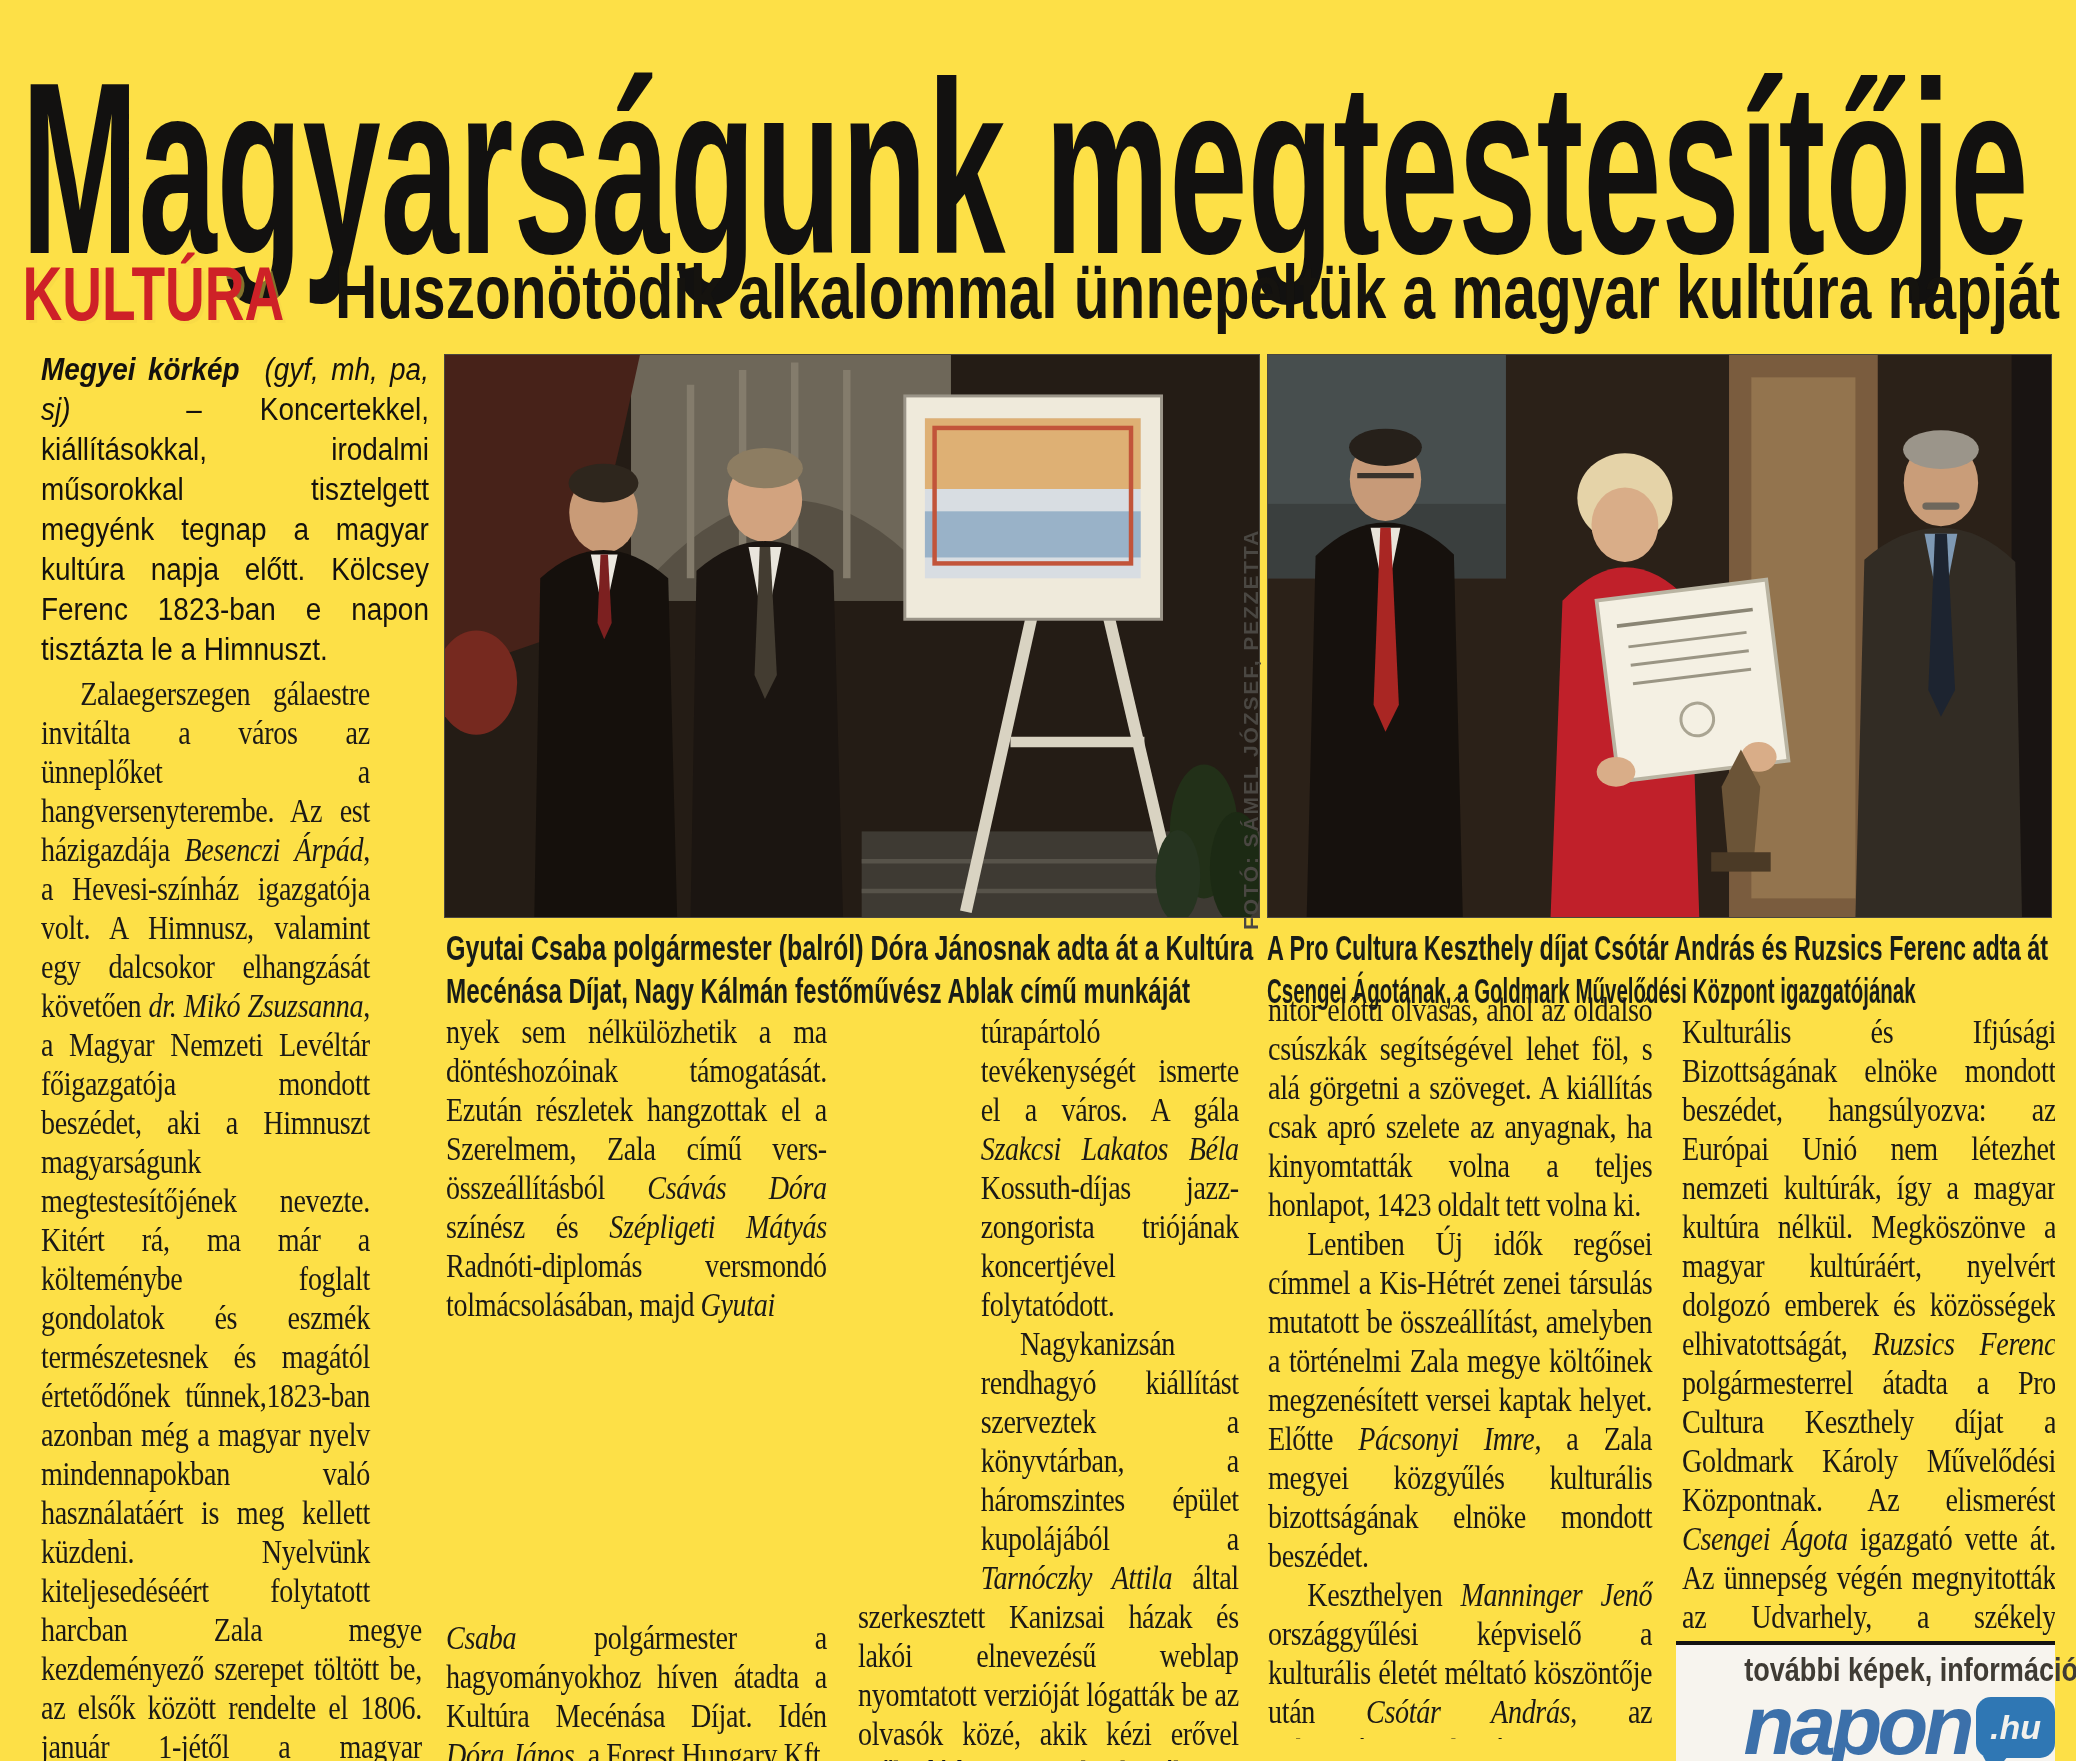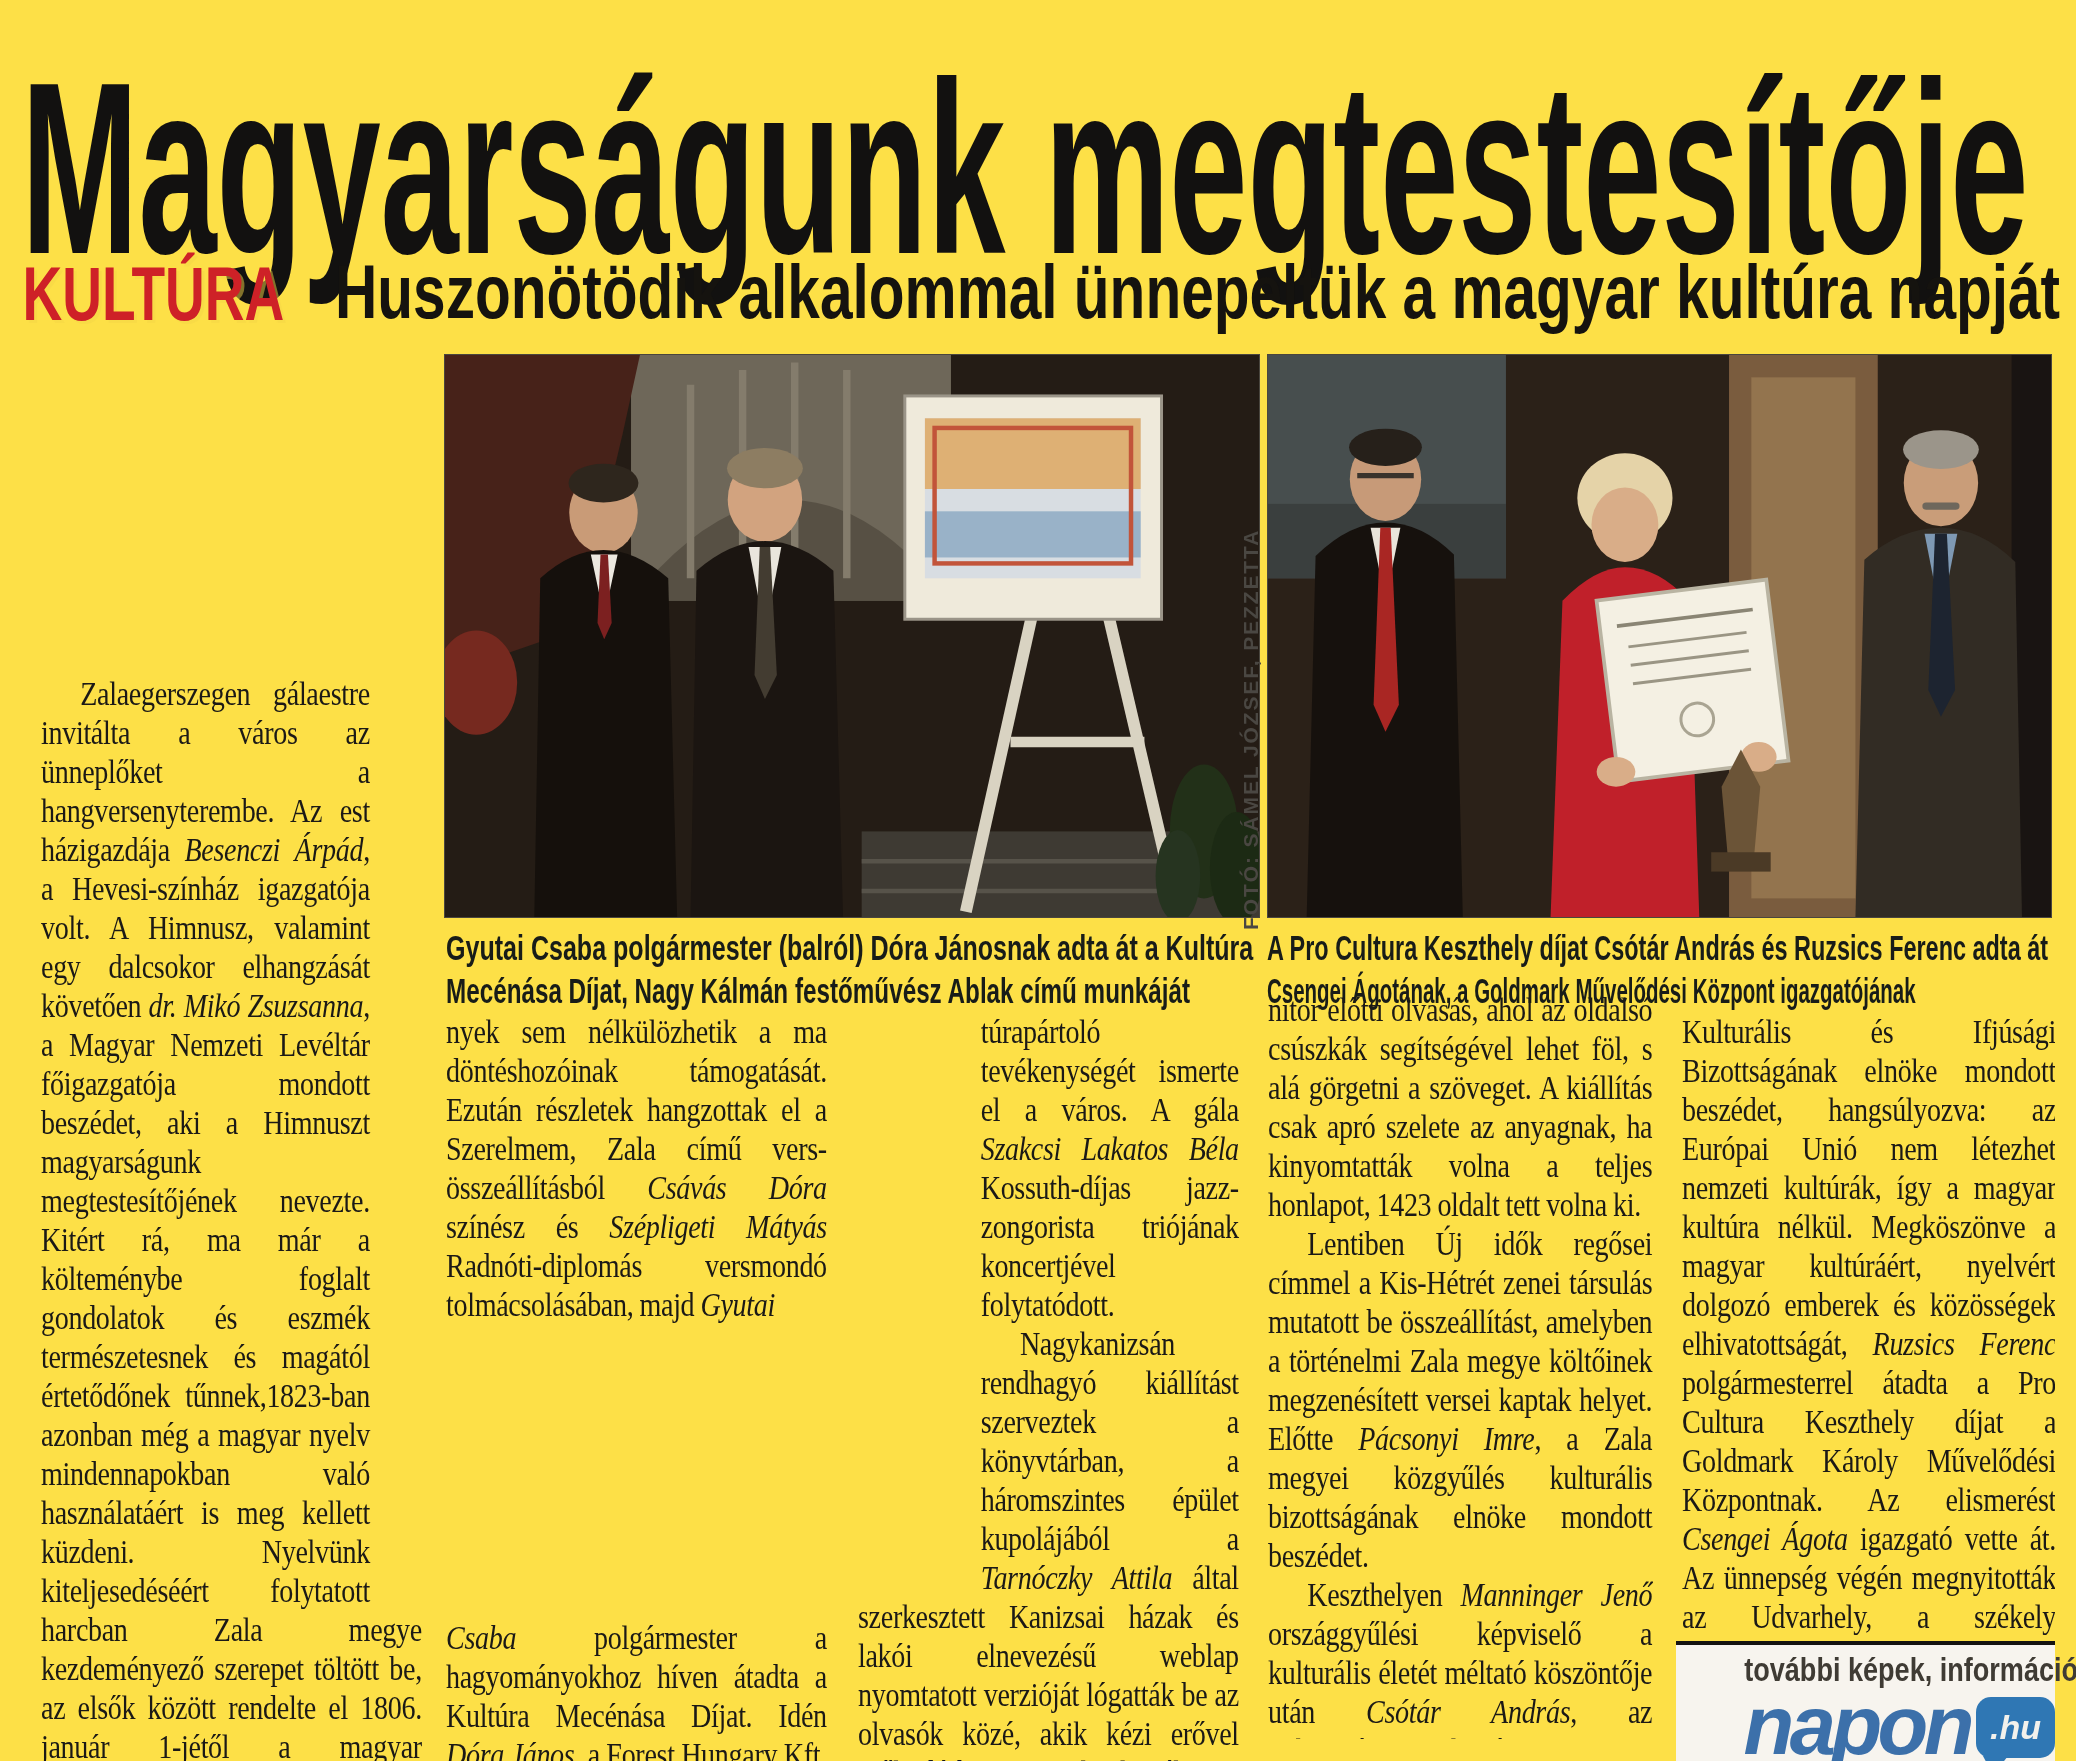--- a/index.html
+++ b/index.html
@@ -73,20 +73,23 @@
   </svg>
 
   <svg class="kicker-svg" width="290" height="91" viewBox="0 0 390 122">
     <text x="2" y="94" font-size="102" font-weight="bold" fill="#ce2127" style="filter:drop-shadow(4px 4px 0 rgba(244,214,70,0.5))" textLength="352" lengthAdjust="spacingAndGlyphs">KULTÚRA</text>
   </svg>
 
   <svg class="sub-svg" width="1740" height="94" viewBox="0 0 2340 126">
     <text x="0" y="98" font-size="102" font-weight="bold" fill="#15130f" textLength="2320" lengthAdjust="spacingAndGlyphs">Huszonötödik alkalommal ünnepeltük a magyar kultúra napját</text>
   </svg>
 
+  <div id="lead" class="abs">
+    <div class="squeeze"><b><i>Megyei körkép</i></b>&nbsp; <i>(gyf, mh, pa, sj)</i>&nbsp; – Koncertekkel, kiállításokkal, irodalmi műsorokkal tisztelgett megyénk tegnap a magyar kultúra napja előtt. Kölcsey Ferenc 1823-ban e napon tisztázta le a Himnuszt.</div>
+  </div>
 
   <div id="col1" class="abs serifcol">
     <div class="squeeze">
       <div class="intrude-r"></div>
       <p class="indent">Zalaegerszegen gálaestre invitálta a város az ünneplőket a hangversenyterembe. Az est házigazdája <i>Besenczi Árpád</i>, a Hevesi-színház igazgatója volt. A Himnusz, valamint egy dalcsokor elhangzását követően <i>dr. Mikó Zsuzsanna</i>, a Magyar Nemzeti Levéltár főigazgatója mondott beszédet, aki a Himnuszt magyarságunk megtestesítőjének nevezte. Kitért rá, ma már a költeménybe foglalt gondolatok és eszmék természetesnek és magától értetődőnek tűnnek,1823-ban azonban még a magyar nyelv mindennapokban való használatáért is meg kellett küzdeni. Nyelvünk kiteljesedéséért folytatott harcban Zala megye kezdeményező szerepet töltött be, az elsők között rendelte el 1806. január 1-jétől a magyar közigazgatási nyelv bevezetését – idézte fel. A jelenhez szólva kiemelte, hogy a mai magyar kultúra, a képzőművészet, az irodalom, a nemzeti emlékezet és tudás tárházaiként szolgáló közgyűjtemé-</p>
     </div>
   </div>
 
   <div id="photo-left" class="photo">
     <svg width="814" height="562" viewBox="0 0 1094 755" preserveAspectRatio="none">

